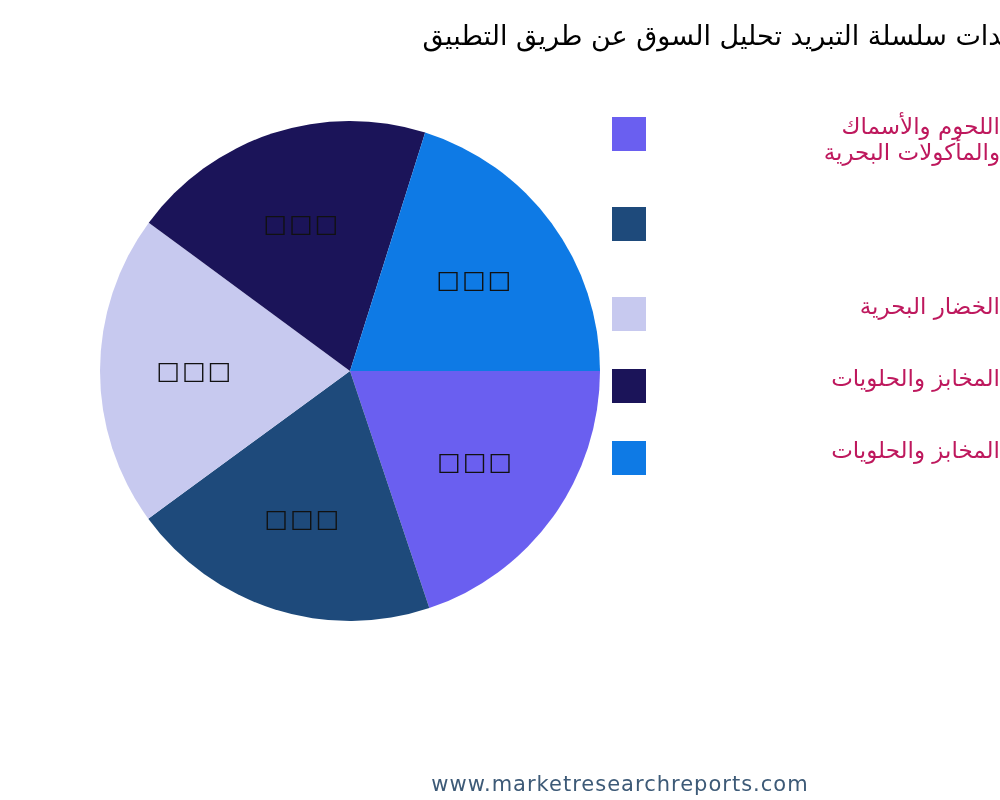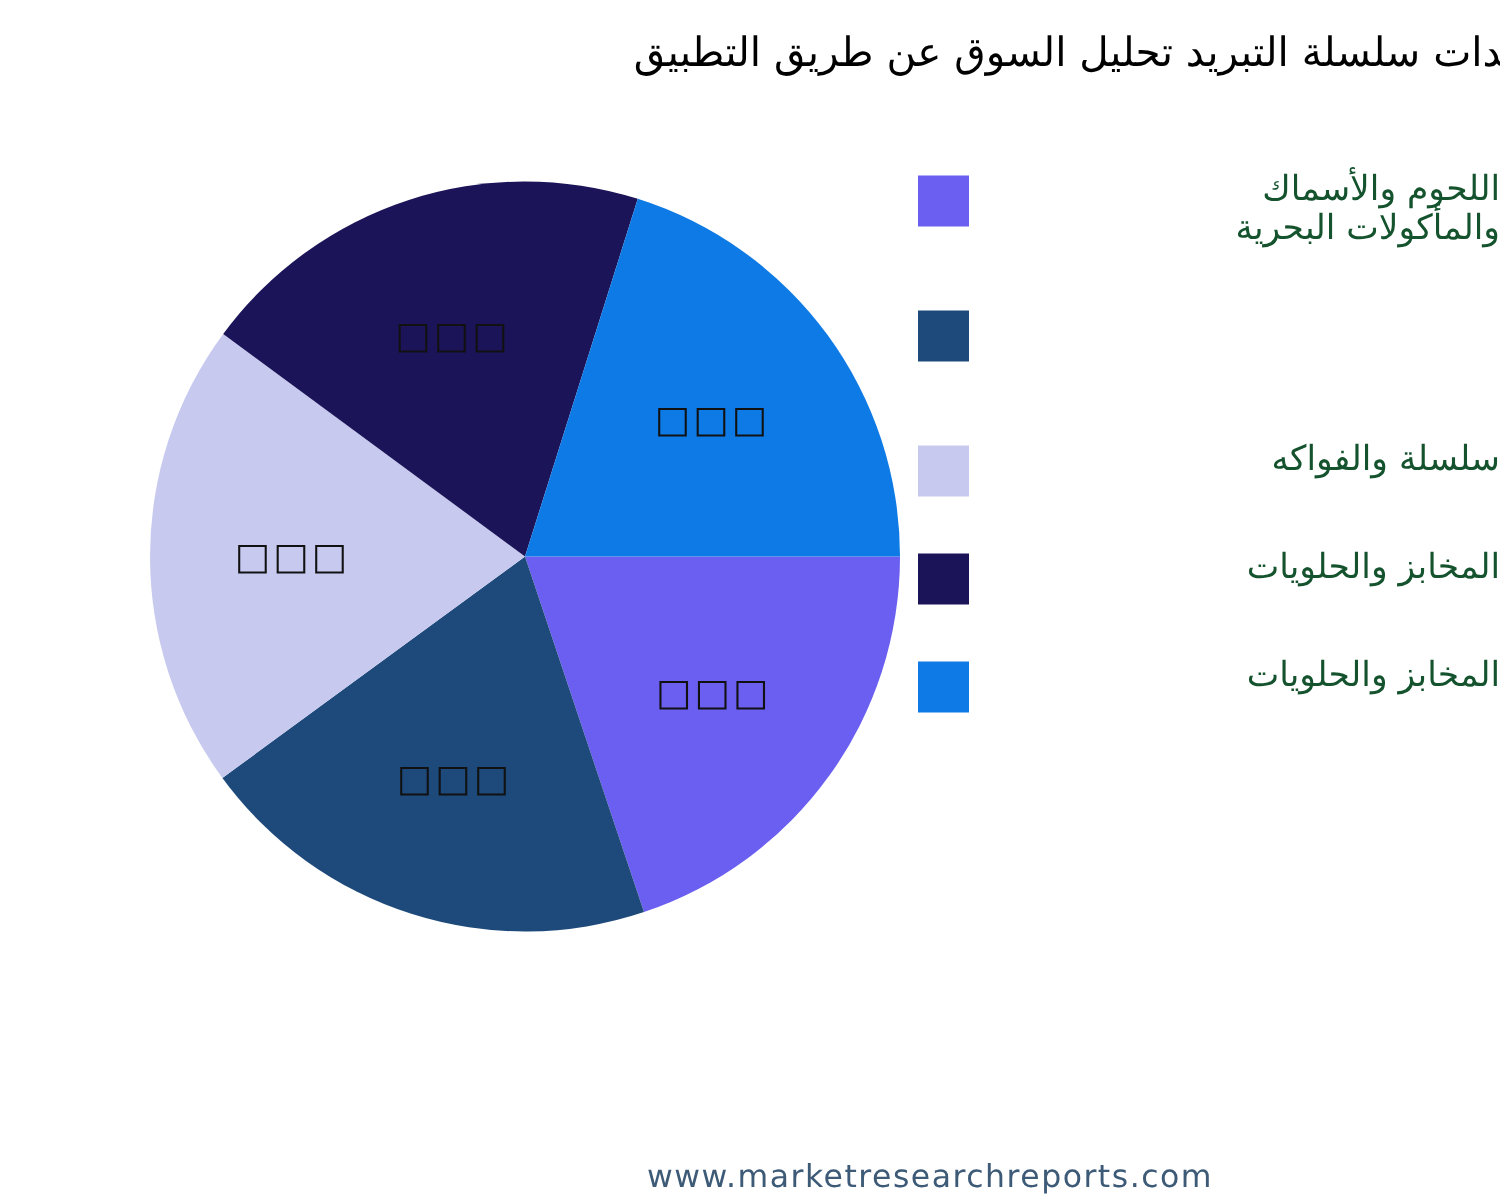--- a/index.html
+++ b/index.html
@@ -76,21 +76,21 @@
     flex: 0 0 34px;
     margin-top: 4px;
     margin-right: 14px;
   }
   .legend-label {
     direction: rtl;
     text-align: right;
     flex: 1 1 auto;
     font-size: 23px;
     line-height: 26px;
-    color: #14532d;
+    color: #be185d;
     white-space: pre-line;
     overflow: visible;
   }
   .legend-row.tall { min-height: 74px; }
 
   
   #watermark {
     position: absolute;
     left: 0;
     top: 772px;
@@ -132,21 +132,21 @@
     <div class="legend-row tall">
       <span class="legend-swatch" style="background: rgb(106, 95, 240);"></span>
       <span class="legend-label">اللحوم والأسماك
 والمأكولات البحرية</span>
     </div>
     <div class="legend-row tall">
       <span class="legend-swatch" style="background: rgb(30, 74, 123);"></span>
     </div>
     <div class="legend-row">
       <span class="legend-swatch" style="background: rgb(199, 201, 239);"></span>
-      <span class="legend-label">سلسلة والفواكه</span>
+      <span class="legend-label">الخضار البحرية</span>
     </div>
     <div class="legend-row">
       <span class="legend-swatch" style="background: rgb(27, 20, 89);"></span>
       <span class="legend-label">المخابز والحلويات</span>
     </div>
     <div class="legend-row">
       <span class="legend-swatch" style="background: rgb(14, 122, 229);"></span>
       <span class="legend-label">المخابز والحلويات</span>
     </div>
   </div>

